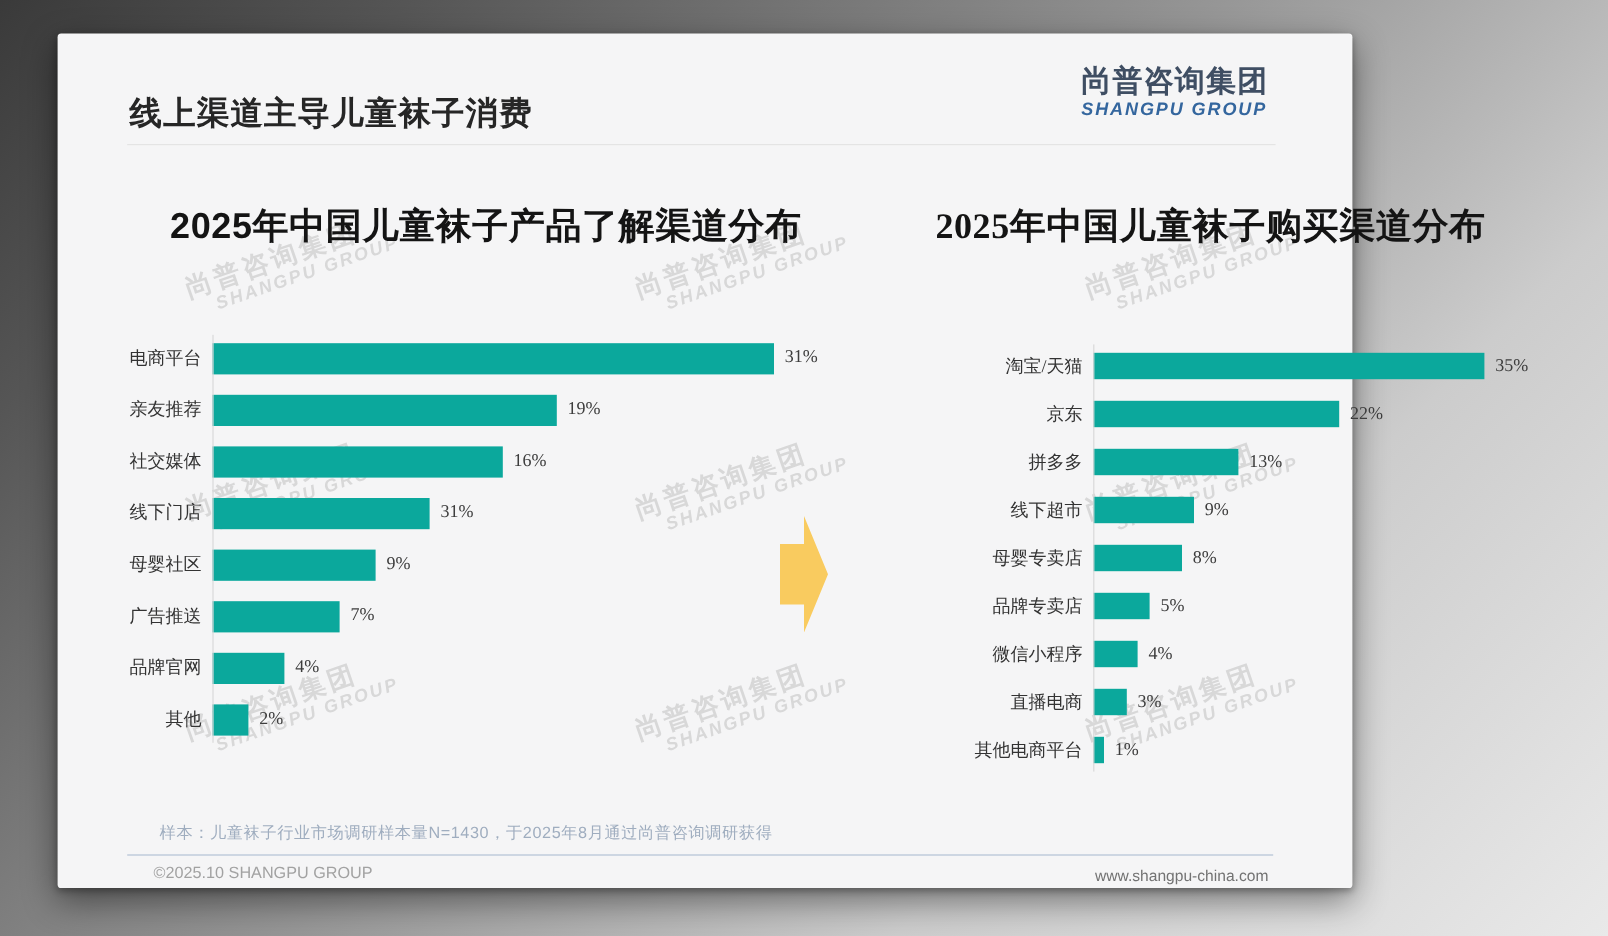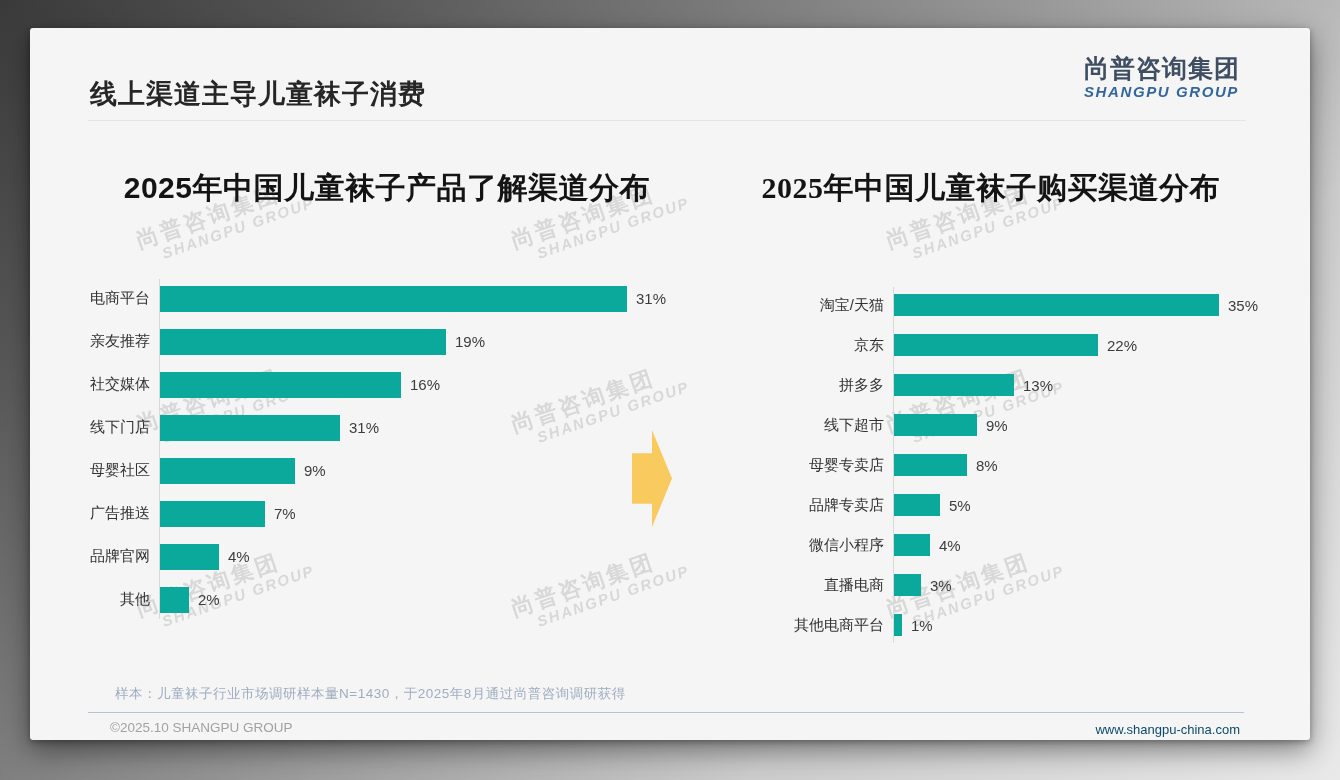--- a/index.html
+++ b/index.html
@@ -2,56 +2,56 @@
 <html><head>
 <meta charset="utf-8">
 <style>
   html,body{margin:0;padding:0;}
   body{
     width:1340px;height:780px;overflow:hidden;
     background:linear-gradient(135deg,#3a3a3a 0%,#555555 16%,#969696 48%,#cccccc 72%,#e9e9e9 100%);
     font-family:"Liberation Sans","DejaVu Sans",sans-serif;
   }
   .slide{
-    position:absolute;left:30px;top:28px;width:1280px;height:712px;
+    position:absolute;left:48px;top:28px;width:1079px;height:712px;
     background:#f5f5f6;border-radius:3px;
     box-shadow:0 10px 28px rgba(0,0,0,.45),0 2px 6px rgba(0,0,0,.3);
   }
   .page-title{
     position:absolute;left:60px;top:48px;
     font-size:27px;font-weight:bold;color:#262626;letter-spacing:1px;
   }
   .title-rule{position:absolute;left:58px;right:64px;top:92px;height:1px;background:#e4e4e4;}
   .logo{position:absolute;top:26px;right:70px;text-align:left;line-height:1.15;}
   .logo-zh{font-size:25px;font-weight:bold;color:#3f4e63;letter-spacing:1px;}
   .logo-en{font-size:15px;font-weight:bold;font-style:italic;color:#34669e;letter-spacing:1.6px;}
   .chart-title{position:absolute;font-size:30px;font-weight:bold;color:#141414;text-align:right;letter-spacing:0.5px;}
   #chart-title-0{left:30px;top:140px;width:590px;}
   #chart-title-1{left:720px;top:140px;width:470px;font-family:Liberation Serif, serif;}
   .chart{position:absolute;}
   #chart-0{left:31px;top:249px;width:640px;--lw:98px;--rh:43px;--bh:26px;}
   #chart-1{left:733px;top:257px;width:540px;--lw:130px;--rh:40px;--bh:22px;}
   .axis{position:absolute;left:var(--lw);top:2px;bottom:2px;width:1px;background:#d9d9d9;}
-  .bar-row{display:flex;align-items:center;height:var(--rh);}
+  .bar-row{display:flex;align-items:center;height:var(--rh);font-family:Liberation Serif, serif;}
   .cat-label{width:var(--lw);box-sizing:border-box;padding-right:9px;text-align:right;
     font-size:15px;color:#333;white-space:nowrap;}
   .bar{height:var(--bh);background:#0ba89c;flex:0 0 auto;}
   .val-label{margin-left:9px;font-size:15px;color:#3d3d3d;white-space:nowrap;}
   .arrow{
     position:absolute;left:602px;top:402px;width:40px;height:97px;background:#f9cb5f;
     clip-path:polygon(0% 24%,50% 24%,50% 0%,100% 50%,50% 100%,50% 76%,0% 76%);
   }
   .wm{position:absolute;transform:rotate(-19deg);color:rgba(140,140,140,.28);
     font-weight:bold;pointer-events:none;line-height:1.1;white-space:nowrap;}
   .wm .zh{font-size:22px;letter-spacing:3px;}
   .wm .en{font-size:15px;font-style:italic;letter-spacing:2px;margin-left:20px;}
   .sample-note{position:absolute;left:85px;top:657px;font-size:13.5px;color:#9fadbf;letter-spacing:0.5px;}
   .footer-rule{position:absolute;left:58px;right:66px;top:684px;height:1px;background:#b4c2d5;}
   .copyright{position:absolute;left:80px;top:692px;font-size:13.5px;color:#a2a2a2;}
-  .website{position:absolute;right:70px;top:694px;font-size:13px;color:#0c4a6e;}
+  .website{position:absolute;right:70px;top:694px;font-size:13px;color:#737373;}
 </style>
 </head>
 <body>
 
 <div class="slide">
   <div class="page-title">线上渠道主导儿童袜子消费</div>
   <div class="title-rule"></div>
 
   <div class="logo">
     <div class="logo-zh">尚普咨询集团</div>

